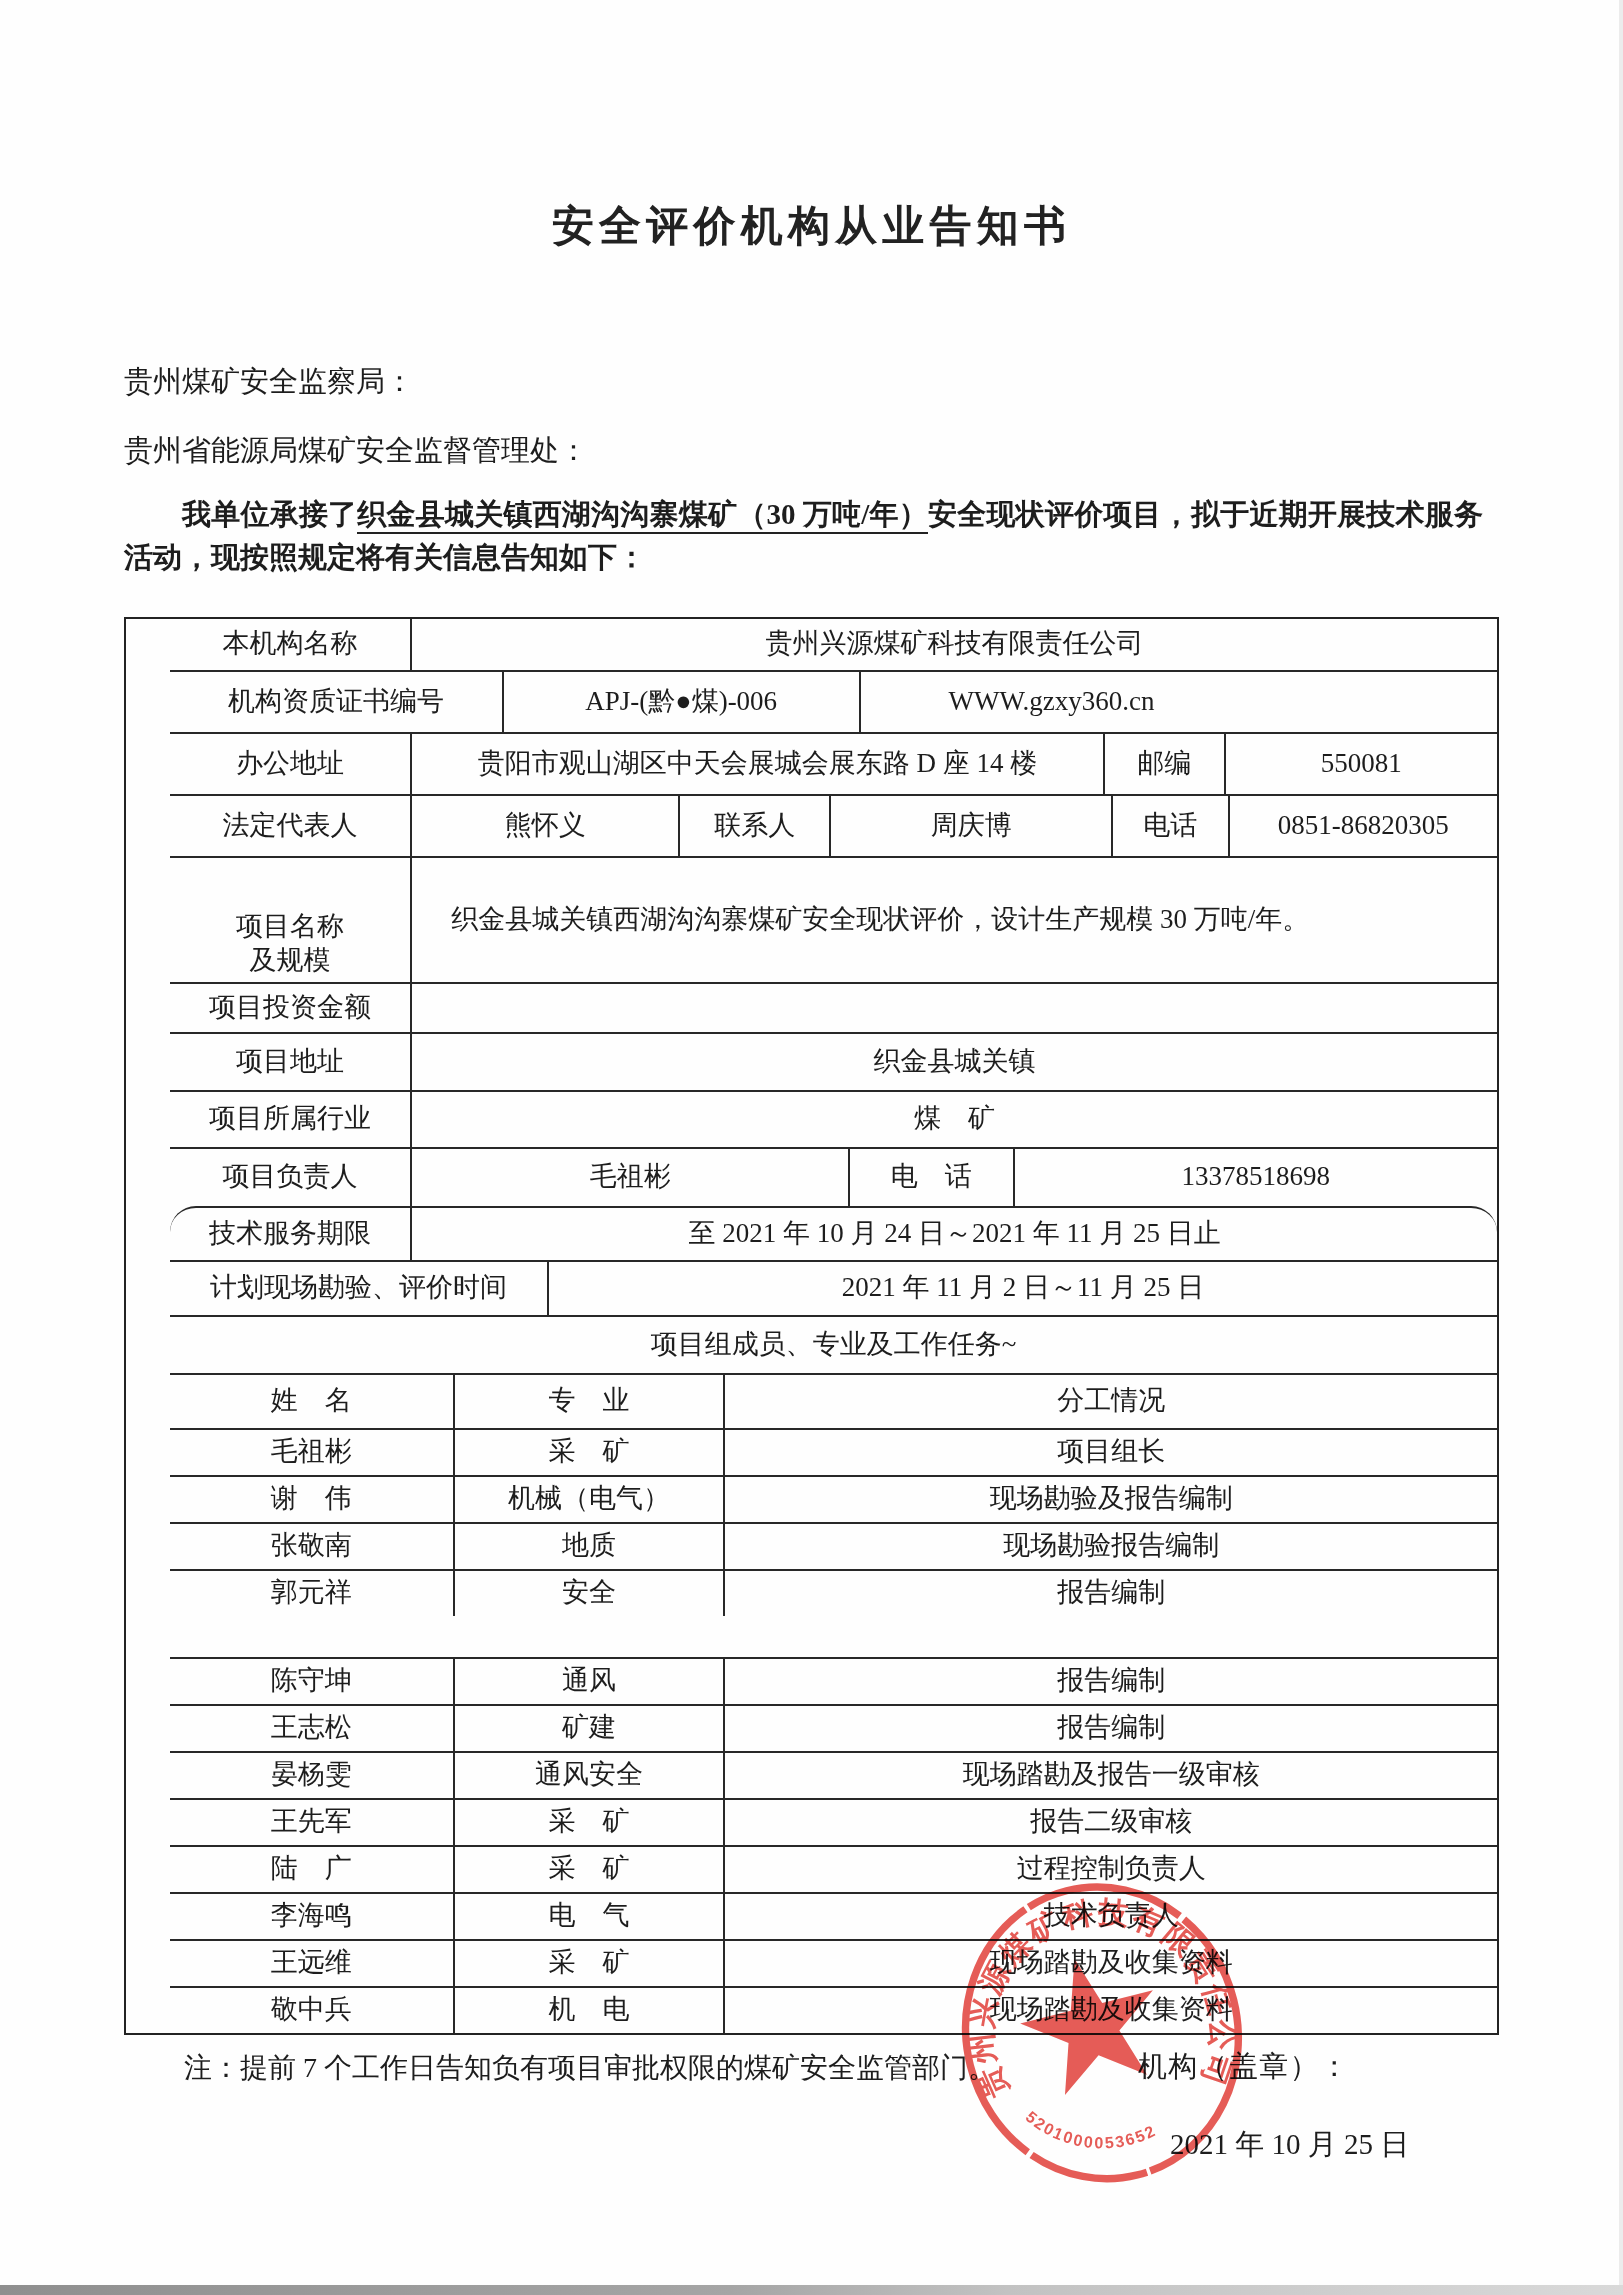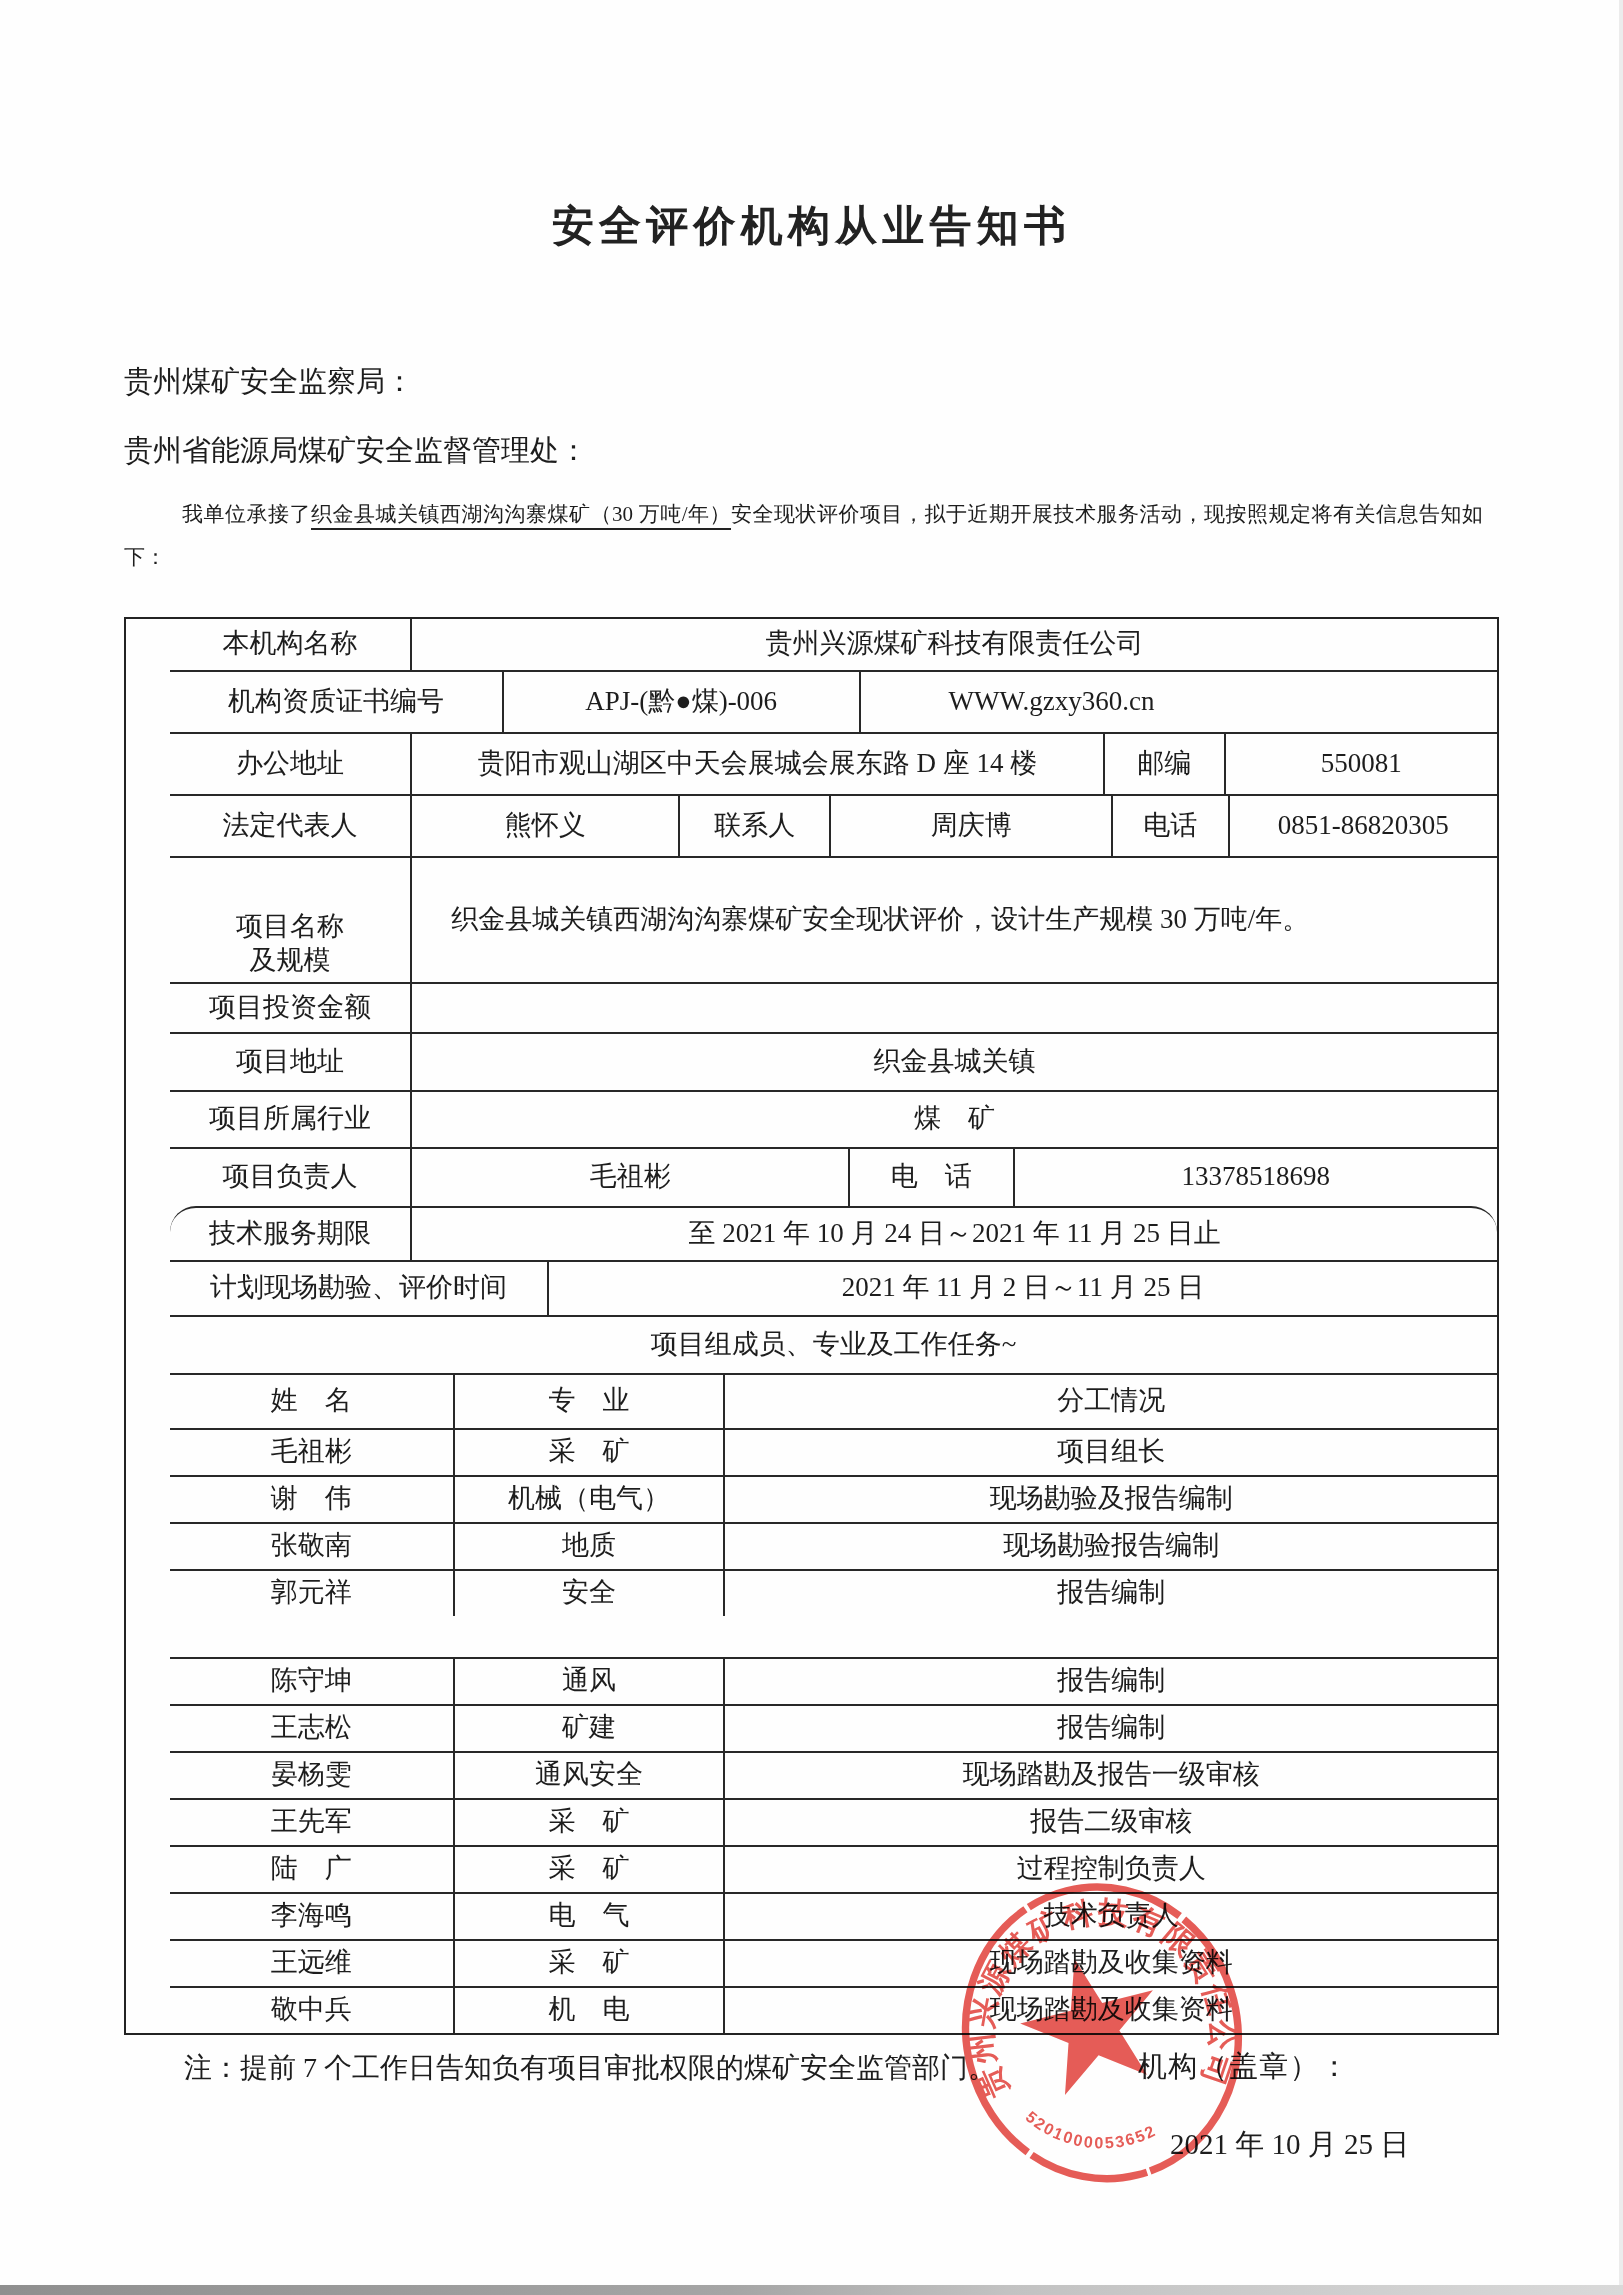--- a/index.html
+++ b/index.html
@@ -10,21 +10,21 @@
   }
   .content{padding:0 124px;}
   .title{
     margin:0;padding-top:198px;text-align:center;
     font-family:"Liberation Sans",sans-serif;font-weight:700;
     font-size:42px;letter-spacing:5.2px;color:#222;
   }
   .recipient{margin:0;font-size:29px;line-height:1.2;}
   .recipient.first{margin-top:110px;}
   .recipient.second{margin-top:34px;}
-  .intro{margin:25px 16px 0 0;font-size:21px;line-height:43px;text-indent:58px;text-align:justify;}
+  .intro{margin:25px 16px 0 0;font-size:29px;line-height:43px;text-indent:58px;text-align:justify;font-weight:bold;}
   .uline{border-bottom:2px solid #222;padding-bottom:2px;}
   .table-wrap{margin-top:38px;border:2.6px solid #232323;padding-left:44px;}
   .irow{display:flex;border-top:2.6px solid #282828;box-sizing:border-box;align-items:stretch;}
   .irow:first-child{border-top:none;}
   .cell{
     box-sizing:border-box;border-left:2px solid #282828;
     display:flex;align-items:center;justify-content:center;
     font-size:27px;text-align:center;white-space:pre-line;line-height:1.25;
     overflow:hidden;
   }

